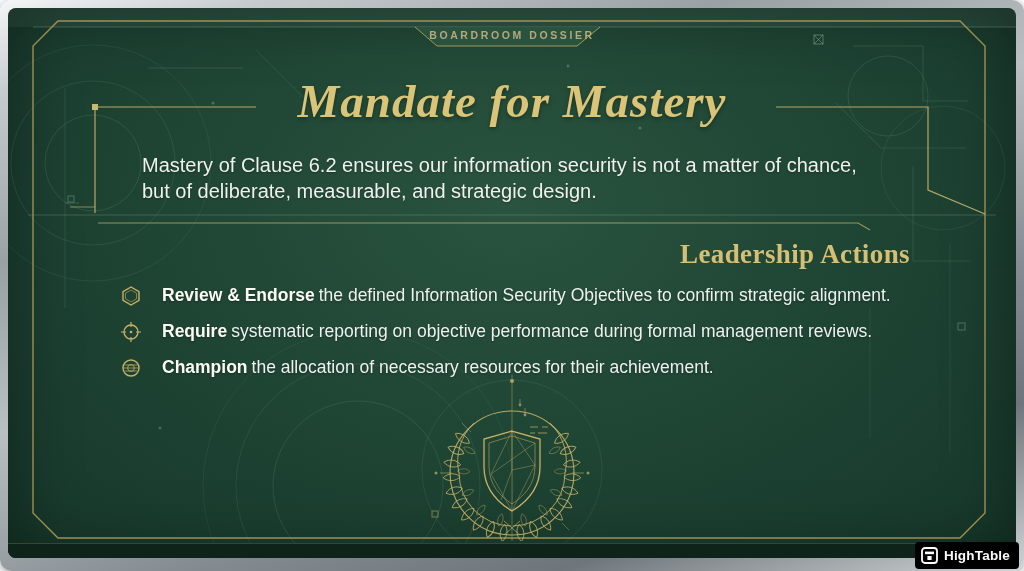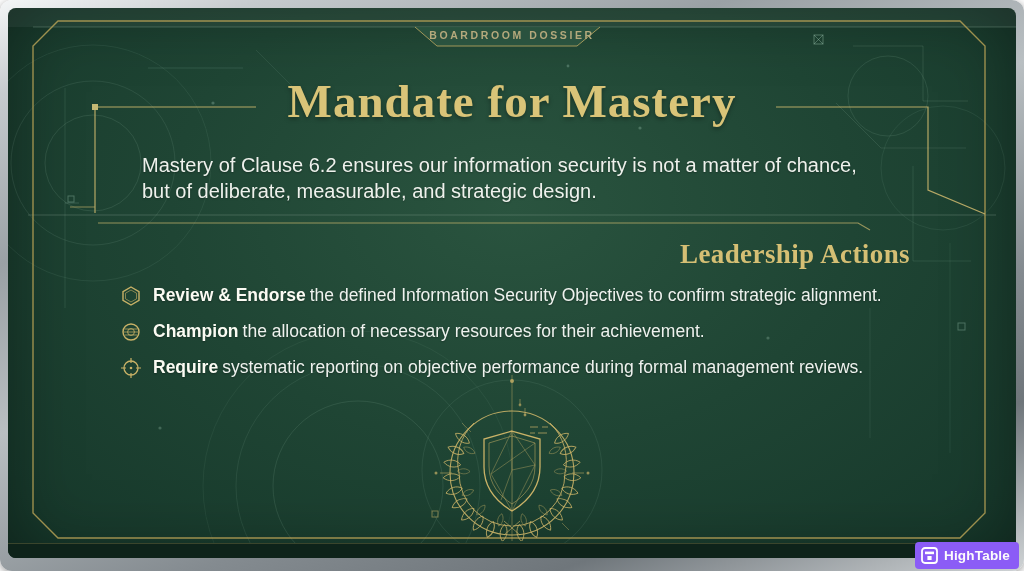--- a/index.html
+++ b/index.html
@@ -12,36 +12,36 @@
   
   .panel{position:absolute;left:8px;top:8px;right:8px;bottom:13px;border-radius:8px;overflow:hidden;
     background:radial-gradient(ellipse at 50% 36%,#2a543f 0%,#1f4534 48%,#16372a 100%);
     box-shadow:inset 0 0 70px rgba(0,0,0,.38);}
   .deco{position:absolute;left:0;top:0;}
   
   .tab-label{position:absolute;left:50%;top:21px;transform:translateX(-50%);
     font-size:10.5px;font-weight:700;letter-spacing:2.6px;color:#b4a97c;white-space:nowrap;}
   .title{position:absolute;left:0;right:0;top:66px;text-align:center;
     font-family:"Liberation Serif","DejaVu Serif",serif;font-size:47px;font-weight:600;letter-spacing:1px;
-    color:#d9c478;text-shadow:0 2px 4px rgba(0,0,0,.35);}
+    color:#d9c478;text-shadow:0 2px 4px rgba(0,0,0,.35);font-style:italic;}
   .subtitle{position:absolute;left:50%;top:144px;transform:translateX(-50%);width:740px;text-align:left;
     font-size:20px;font-weight:500;line-height:1.32;color:#eef1ec;text-shadow:0 1px 2px rgba(0,0,0,.3);}
   .content{position:absolute;left:112px;top:231px;width:790px;}
   .section-heading{font-family:"Liberation Serif","DejaVu Serif",serif;font-size:27px;font-weight:600;
     letter-spacing:.4px;color:#d5bf74;margin:0 0 14px 2px;text-align:right;}
-  .action-item{display:flex;align-items:flex-start;gap:11px;margin-bottom:13px;max-width:782px;}
+  .action-item{display:flex;align-items:flex-start;gap:20px;margin-bottom:13px;max-width:782px;}
   .action-item .icon{flex:0 0 22px;margin-top:1px;}
   .action-text{font-size:17.5px;line-height:1.26;color:#eef2ee;text-shadow:0 1px 2px rgba(0,0,0,.3);}
   .lead{font-weight:700;color:#fbfbf3;margin-right:4px;}
   .emblem{position:absolute;left:404px;top:367px;}
   .footer-strip{position:absolute;left:0;right:0;bottom:0;height:15px;background:#0e231a;
     border-top:1px solid rgba(190,170,100,.25);}
   
   .ht-badge{position:absolute;right:5px;bottom:2px;height:27px;padding:0 9px 0 6px;z-index:20;
-    display:flex;align-items:center;gap:6px;background:#8b5cf6;border-radius:4px;}
+    display:flex;align-items:center;gap:6px;background:#000000;border-radius:4px;}
   .ht-badge .ht-text{color:#fcfcfc;font-size:13.5px;font-weight:700;letter-spacing:.2px;}
 </style>
 </head>
 <body>
 
 <div class="stage">
   <div class="frame"></div>
 
   <div class="panel">
 
@@ -113,40 +113,40 @@
           </g>
         </svg>
         <div class="action-text">
           <span class="lead">Review &amp; Endorse</span><span>the defined Information Security Objectives to confirm strategic alignment.</span>
         </div>
       </div>
 
       <div class="action-item">
         <svg class="icon" width="22" height="22" viewBox="0 0 22 22">
           <g stroke="#c9b267" fill="none">
+            <circle cx="11" cy="11" r="7" stroke-width="1.3"></circle>
+            <path d="M11,1 V6 M11,16 V21 M1,11 H6 M16,11 H21" stroke-width="1.2"></path>
+            <circle cx="11" cy="11" r="1.3" fill="#c9b267" stroke="none"></circle>
+          </g>
+        </svg>
+        <div class="action-text">
+          <span class="lead">Require</span><span>systematic reporting on objective performance during formal management reviews.</span>
+        </div>
+      </div>
+
+      <div class="action-item">
+        <svg class="icon" width="22" height="22" viewBox="0 0 22 22">
+          <g stroke="#c9b267" fill="none">
             <circle cx="11" cy="11" r="8" stroke-width="1.4"></circle>
             <path d="M4.6,8 H17.4 M3.4,11 H18.6 M4.6,14 H17.4" stroke-width="1" opacity=".7"></path>
             <circle cx="11" cy="11" r="3.4" stroke-width="1" opacity=".8"></circle>
           </g>
         </svg>
         <div class="action-text">
           <span class="lead">Champion</span><span>the allocation of necessary resources for their achievement.</span>
-        </div>
-      </div>
-
-      <div class="action-item">
-        <svg class="icon" width="22" height="22" viewBox="0 0 22 22">
-          <g stroke="#c9b267" fill="none">
-            <circle cx="11" cy="11" r="7" stroke-width="1.3"></circle>
-            <path d="M11,1 V6 M11,16 V21 M1,11 H6 M16,11 H21" stroke-width="1.2"></path>
-            <circle cx="11" cy="11" r="1.3" fill="#c9b267" stroke="none"></circle>
-          </g>
-        </svg>
-        <div class="action-text">
-          <span class="lead">Require</span><span>systematic reporting on objective performance during formal management reviews.</span>
         </div>
       </div>
     </div>
 
     <svg class="emblem" width="200" height="166" viewBox="0 0 200 166">
       <defs>
         <path id="lf" d="M0 0 C4.5 4.5 4.5 12 0 17 C-4.5 12 -4.5 4.5 0 0 Z"></path>
       </defs>
       <g stroke="#c9b267" fill="none" stroke-width="1">
         <circle cx="100" cy="98" r="62" stroke-width="1.1" opacity=".9"></circle>

